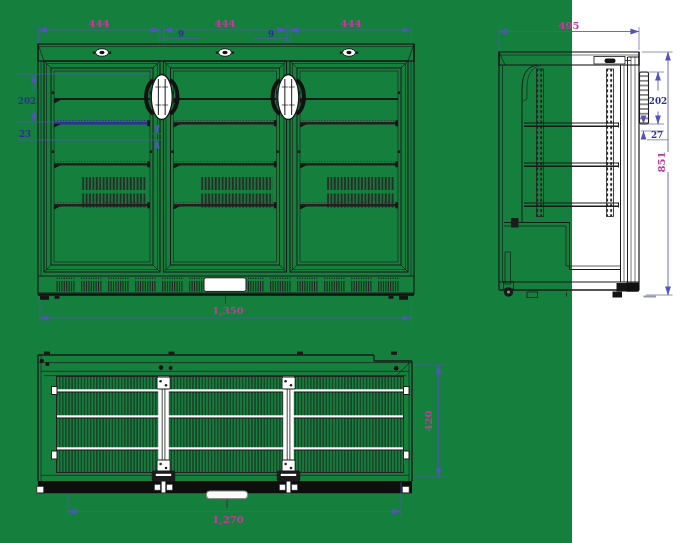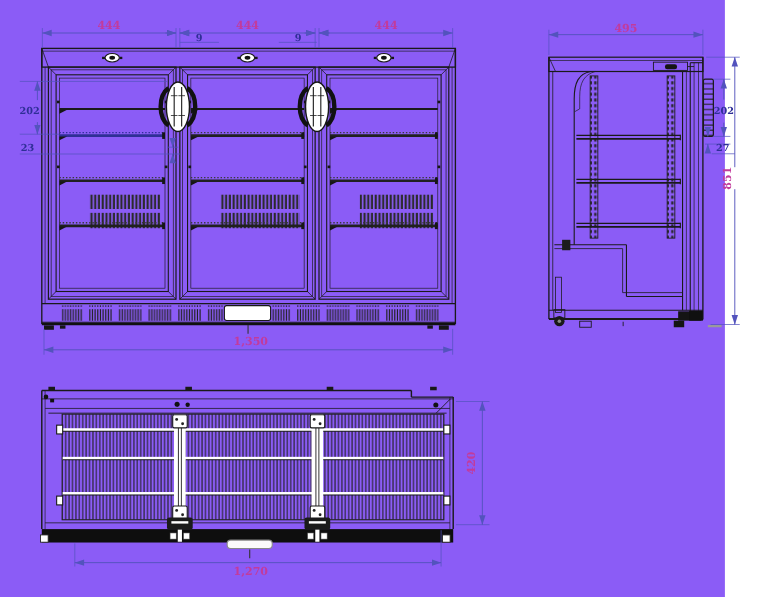--- a/index.html
+++ b/index.html
@@ -1,16 +1,16 @@
 <!DOCTYPE html>
 <html><head>
 <meta charset="utf-8">
 <style>
   html,body{margin:0;padding:0;background:#ffffff;}
-  .stage{width:659px;height:543px;position:relative;background:#8b5cf6;font-family:"DejaVu Serif",serif;}
+  .stage{width:572px;height:543px;position:relative;background:#15803d;font-family:"DejaVu Serif",serif;}
   svg{display:block;}
   .k06{stroke:#1a1a1a;stroke-width:.6;fill:none}
   .k07{stroke:#1a1a1a;stroke-width:.7;fill:none}
   .k08{stroke:#1a1a1a;stroke-width:.8;fill:none}
   .k1{stroke:#1a1a1a;stroke-width:1;fill:none}
   .k11{stroke:#1a1a1a;stroke-width:1.1;fill:none}
   .k12{stroke:#1a1a1a;stroke-width:1.2;fill:none}
   .k13{stroke:#1a1a1a;stroke-width:1.3;fill:none}
   .k16{stroke:#1a1a1a;stroke-width:1.6;fill:none}
   .k18{stroke:#1a1a1a;stroke-width:1.8;fill:none}

